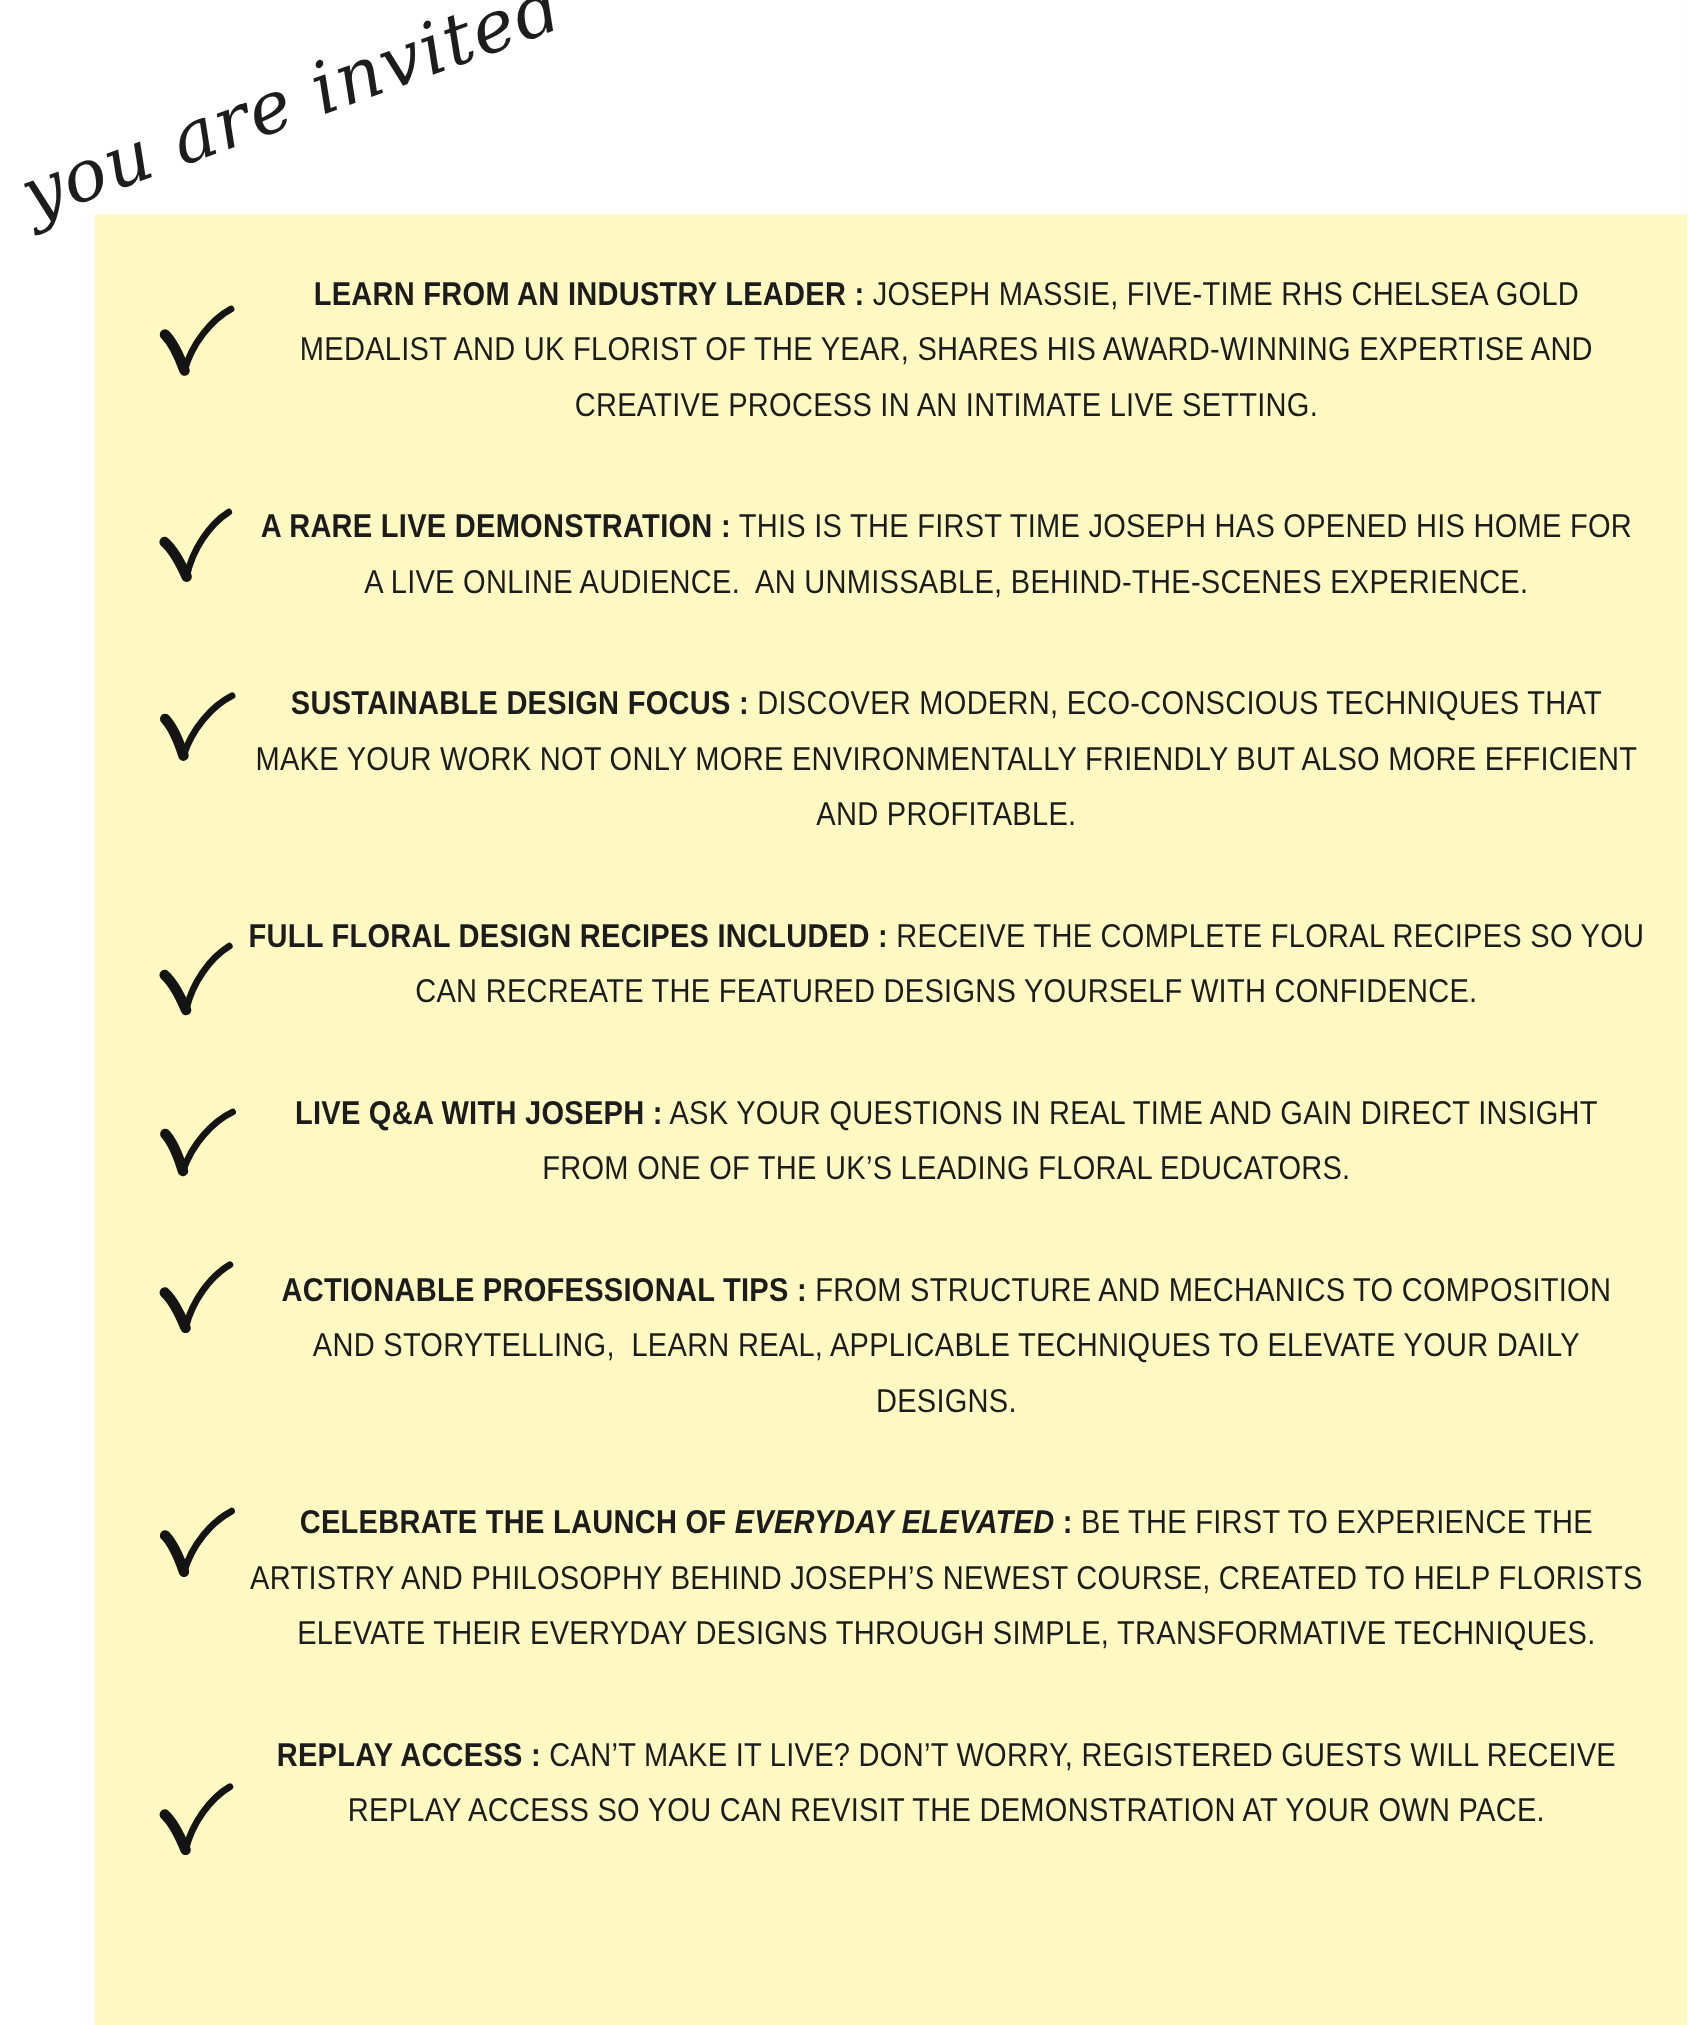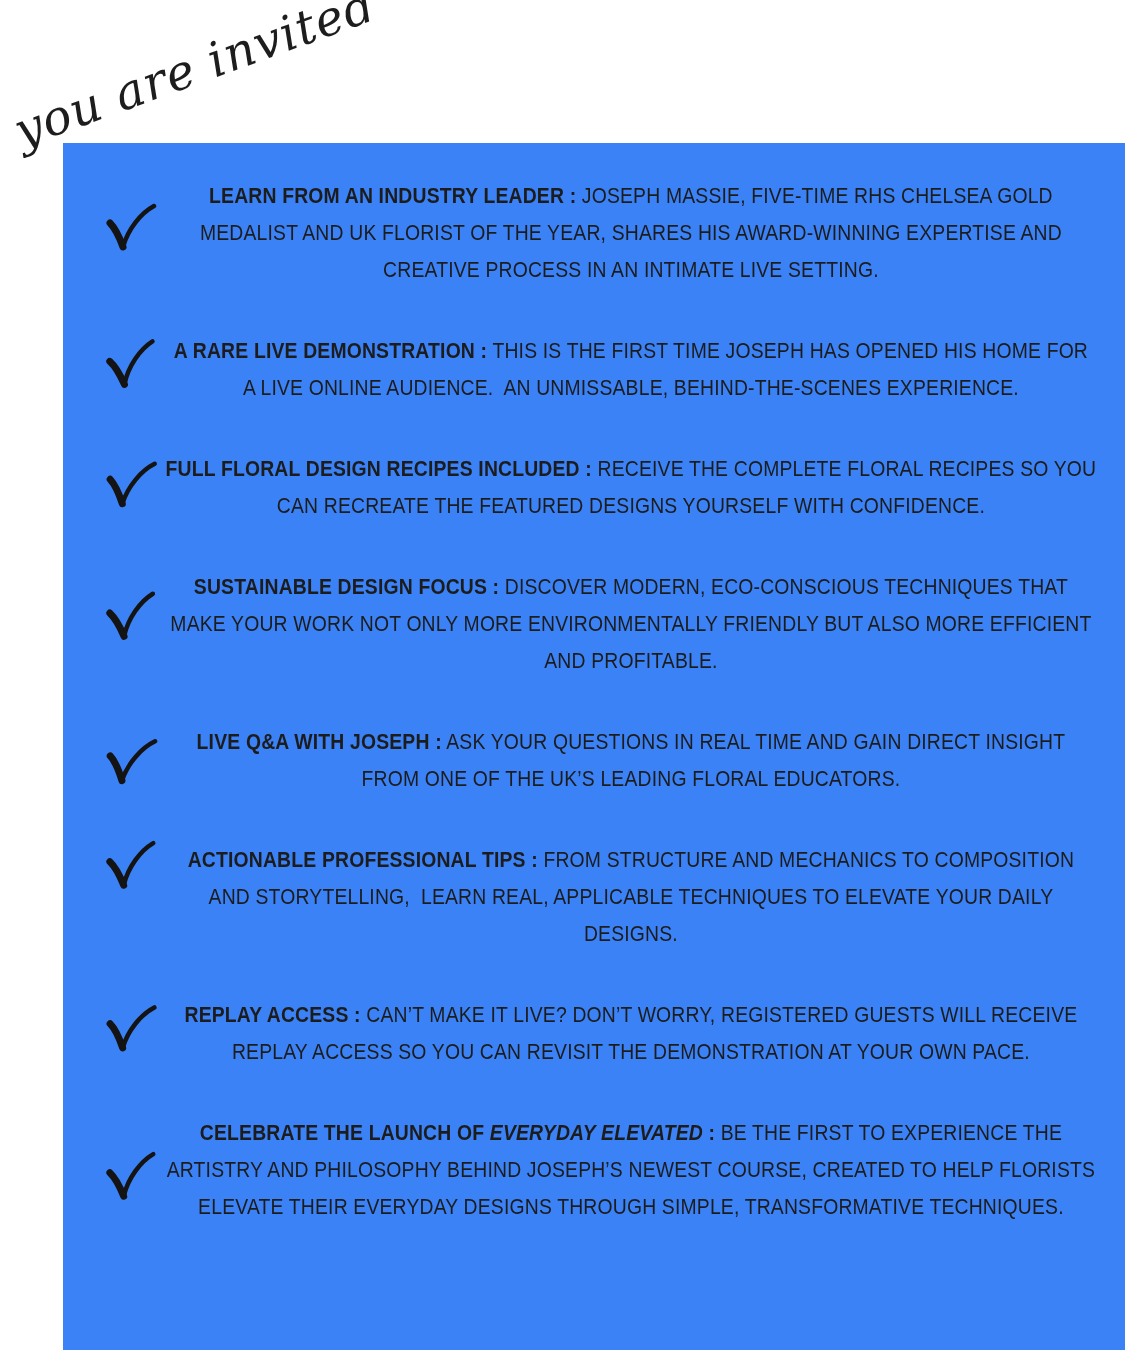--- a/index.html
+++ b/index.html
@@ -13,21 +13,21 @@
     position: relative;
     overflow: hidden;
     font-family: "Liberation Sans", sans-serif;
   }
   .panel {
     position: absolute;
     left: 63px;
     top: 143px;
     right: 0;
     bottom: 0;
-    background: #3b82f6;
+    background: #fef9c3;
   }
   .script-note {
     position: absolute;
     left: 16px;
     top: 104px;
     font-family: "DejaVu Serif", serif;
     font-style: italic;
     font-size: 48px;
     letter-spacing: 1px;
     color: #1d1d1d;
@@ -106,31 +106,31 @@
       <p class="text"><strong>A RARE LIVE DEMONSTRATION :</strong><strong class="it"></strong><strong></strong> <span>THIS IS THE FIRST TIME JOSEPH HAS OPENED HIS HOME FOR A LIVE ONLINE AUDIENCE.&nbsp; AN UNMISSABLE, BEHIND-THE-SCENES EXPERIENCE.</span></p>
     </div>
 
     <div class="item">
       <span class="check">
         <svg viewBox="0 0 54 52" xmlns="http://www.w3.org/2000/svg">
           <path d="M7 22 C11 26, 16 35, 20 46" fill="none" stroke="#141414" stroke-width="7" stroke-linecap="round"></path>
           <path d="M20 46 C25 28, 38 12, 51 5" fill="none" stroke="#141414" stroke-width="4.5" stroke-linecap="round"></path>
         </svg>
       </span>
-      <p class="text"><strong>FULL FLORAL DESIGN RECIPES INCLUDED :</strong><strong class="it"></strong><strong></strong> <span>RECEIVE THE COMPLETE FLORAL RECIPES SO YOU CAN RECREATE THE FEATURED DESIGNS YOURSELF WITH CONFIDENCE.</span></p>
+      <p class="text"><strong>SUSTAINABLE DESIGN FOCUS :</strong><strong class="it"></strong><strong></strong> <span>DISCOVER MODERN, ECO-CONSCIOUS TECHNIQUES THAT MAKE YOUR WORK NOT ONLY MORE ENVIRONMENTALLY FRIENDLY BUT ALSO MORE EFFICIENT AND PROFITABLE.</span></p>
     </div>
 
     <div class="item">
       <span class="check">
         <svg viewBox="0 0 54 52" xmlns="http://www.w3.org/2000/svg">
           <path d="M7 22 C11 26, 16 35, 20 46" fill="none" stroke="#141414" stroke-width="7" stroke-linecap="round"></path>
           <path d="M20 46 C25 28, 38 12, 51 5" fill="none" stroke="#141414" stroke-width="4.5" stroke-linecap="round"></path>
         </svg>
       </span>
-      <p class="text"><strong>SUSTAINABLE DESIGN FOCUS :</strong><strong class="it"></strong><strong></strong> <span>DISCOVER MODERN, ECO-CONSCIOUS TECHNIQUES THAT MAKE YOUR WORK NOT ONLY MORE ENVIRONMENTALLY FRIENDLY BUT ALSO MORE EFFICIENT AND PROFITABLE.</span></p>
+      <p class="text"><strong>FULL FLORAL DESIGN RECIPES INCLUDED :</strong><strong class="it"></strong><strong></strong> <span>RECEIVE THE COMPLETE FLORAL RECIPES SO YOU CAN RECREATE THE FEATURED DESIGNS YOURSELF WITH CONFIDENCE.</span></p>
     </div>
 
     <div class="item">
       <span class="check">
         <svg viewBox="0 0 54 52" xmlns="http://www.w3.org/2000/svg">
           <path d="M7 22 C11 26, 16 35, 20 46" fill="none" stroke="#141414" stroke-width="7" stroke-linecap="round"></path>
           <path d="M20 46 C25 28, 38 12, 51 5" fill="none" stroke="#141414" stroke-width="4.5" stroke-linecap="round"></path>
         </svg>
       </span>
       <p class="text"><strong>LIVE Q&amp;A WITH JOSEPH :</strong><strong class="it"></strong><strong></strong> <span>ASK YOUR QUESTIONS IN REAL TIME AND GAIN DIRECT INSIGHT FROM ONE OF THE UK’S LEADING FLORAL EDUCATORS.</span></p>
@@ -146,27 +146,27 @@
       <p class="text"><strong>ACTIONABLE PROFESSIONAL TIPS :</strong><strong class="it"></strong><strong></strong> <span>FROM STRUCTURE AND MECHANICS TO COMPOSITION AND STORYTELLING,&nbsp; LEARN REAL, APPLICABLE TECHNIQUES TO ELEVATE YOUR DAILY DESIGNS.</span></p>
     </div>
 
     <div class="item">
       <span class="check">
         <svg viewBox="0 0 54 52" xmlns="http://www.w3.org/2000/svg">
           <path d="M7 22 C11 26, 16 35, 20 46" fill="none" stroke="#141414" stroke-width="7" stroke-linecap="round"></path>
           <path d="M20 46 C25 28, 38 12, 51 5" fill="none" stroke="#141414" stroke-width="4.5" stroke-linecap="round"></path>
         </svg>
       </span>
-      <p class="text"><strong>REPLAY ACCESS :</strong><strong class="it"></strong><strong></strong> <span>CAN’T MAKE IT LIVE? DON’T WORRY, REGISTERED GUESTS WILL RECEIVE REPLAY ACCESS SO YOU CAN REVISIT THE DEMONSTRATION AT YOUR OWN PACE.</span></p>
+      <p class="text"><strong>CELEBRATE THE LAUNCH OF </strong><strong class="it">EVERYDAY ELEVATED</strong><strong> :</strong> <span>BE THE FIRST TO EXPERIENCE THE ARTISTRY AND PHILOSOPHY BEHIND JOSEPH’S NEWEST COURSE, CREATED TO HELP FLORISTS ELEVATE THEIR EVERYDAY DESIGNS THROUGH SIMPLE, TRANSFORMATIVE TECHNIQUES.</span></p>
     </div>
 
     <div class="item">
       <span class="check">
         <svg viewBox="0 0 54 52" xmlns="http://www.w3.org/2000/svg">
           <path d="M7 22 C11 26, 16 35, 20 46" fill="none" stroke="#141414" stroke-width="7" stroke-linecap="round"></path>
           <path d="M20 46 C25 28, 38 12, 51 5" fill="none" stroke="#141414" stroke-width="4.5" stroke-linecap="round"></path>
         </svg>
       </span>
-      <p class="text"><strong>CELEBRATE THE LAUNCH OF </strong><strong class="it">EVERYDAY ELEVATED</strong><strong> :</strong> <span>BE THE FIRST TO EXPERIENCE THE ARTISTRY AND PHILOSOPHY BEHIND JOSEPH’S NEWEST COURSE, CREATED TO HELP FLORISTS ELEVATE THEIR EVERYDAY DESIGNS THROUGH SIMPLE, TRANSFORMATIVE TECHNIQUES.</span></p>
+      <p class="text"><strong>REPLAY ACCESS :</strong><strong class="it"></strong><strong></strong> <span>CAN’T MAKE IT LIVE? DON’T WORRY, REGISTERED GUESTS WILL RECEIVE REPLAY ACCESS SO YOU CAN REVISIT THE DEMONSTRATION AT YOUR OWN PACE.</span></p>
     </div>
 
   </div>
 </div>
 
 </body></html>

